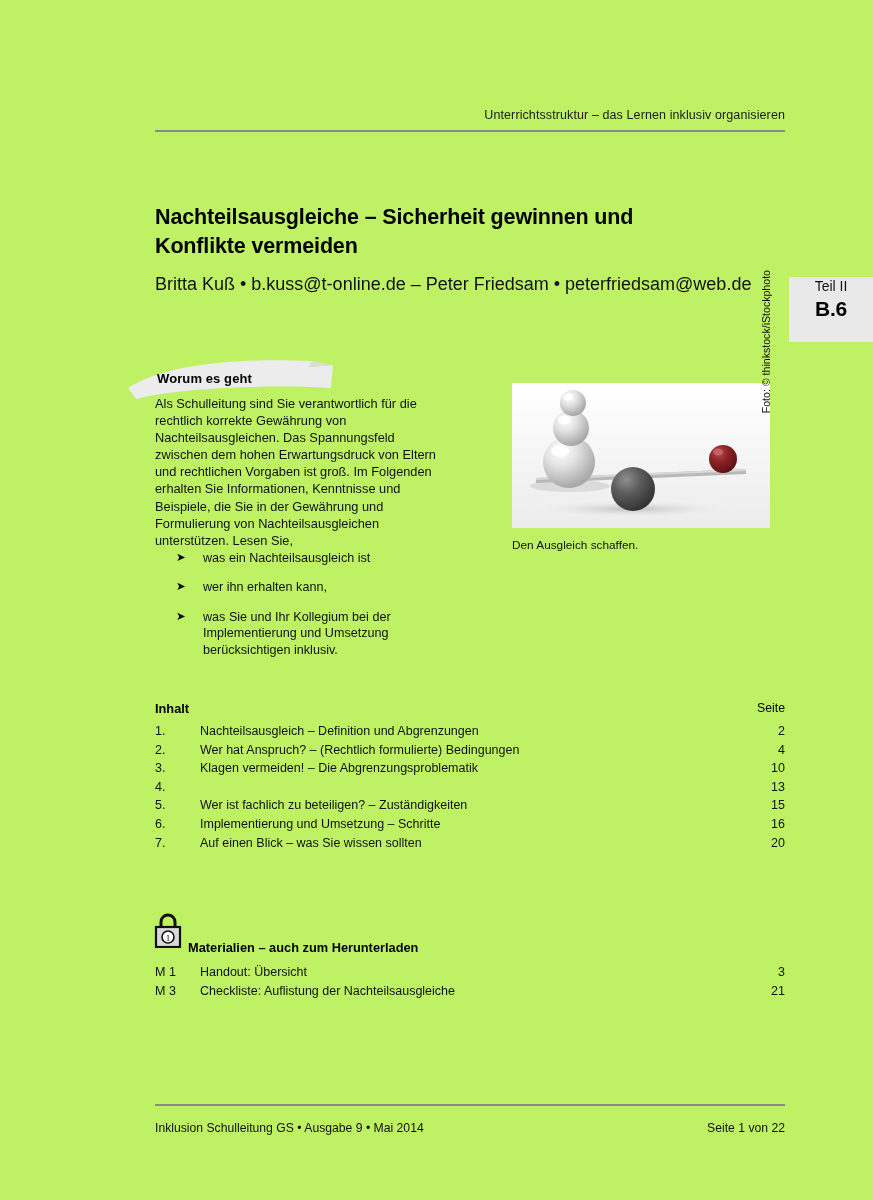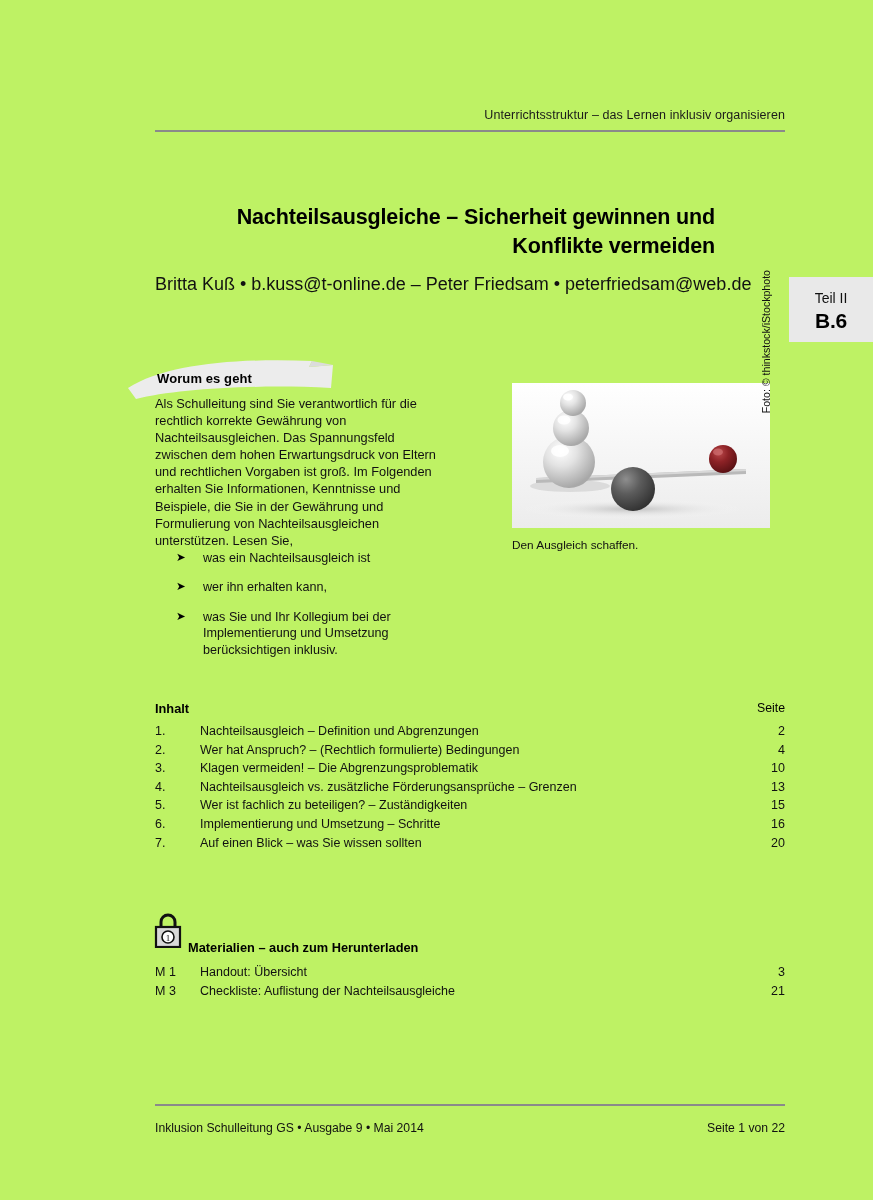--- a/index.html
+++ b/index.html
@@ -50,21 +50,20 @@
   
   .doc-title {
     position: absolute;
     left: 155px;
     top: 203px;
     width: 560px;
     font-size: 21.5px;
     font-weight: bold;
     line-height: 29px;
     letter-spacing: -0.15px;
-    text-align: right;
   }
   .doc-title .line2 { display: block; }
 
   .authors {
     position: absolute;
     left: 155px;
     top: 274px;
     font-size: 18px;
     color: #111111;
   }
@@ -72,21 +71,21 @@
   
   .chapter-tab {
     position: absolute;
     left: 789px;
     top: 277px;
     width: 84px;
     height: 65px;
     background: #e9e9e9;
     text-align: center;
     box-sizing: border-box;
-    padding-top: 12px;
+    padding-top: 0;
   }
   .chapter-tab .part {
     font-size: 14px;
     color: #111111;
     line-height: 18px;
   }
   .chapter-tab .code {
     font-size: 21px;
     font-weight: bold;
     line-height: 28px;
@@ -399,21 +398,20 @@
       <span class="label">Wer hat Anspruch? – (Rechtlich formulierte) Bedingungen</span>
       <span class="page">4</span>
     </div>
     <div class="toc-row">
       <span class="num">3.</span>
       <span class="label">Klagen vermeiden! – Die Abgrenzungsproblematik</span>
       <span class="page">10</span>
     </div>
     <div class="toc-row">
       <span class="num">4.</span>
-      <span class="label">Nachteilsausgleich vs. zusätzliche Förderungsansprüche – Grenzen</span>
       <span class="page">13</span>
     </div>
     <div class="toc-row">
       <span class="num">5.</span>
       <span class="label">Wer ist fachlich zu beteiligen? – Zuständigkeiten</span>
       <span class="page">15</span>
     </div>
     <div class="toc-row">
       <span class="num">6.</span>
       <span class="label">Implementierung und Umsetzung – Schritte</span>

